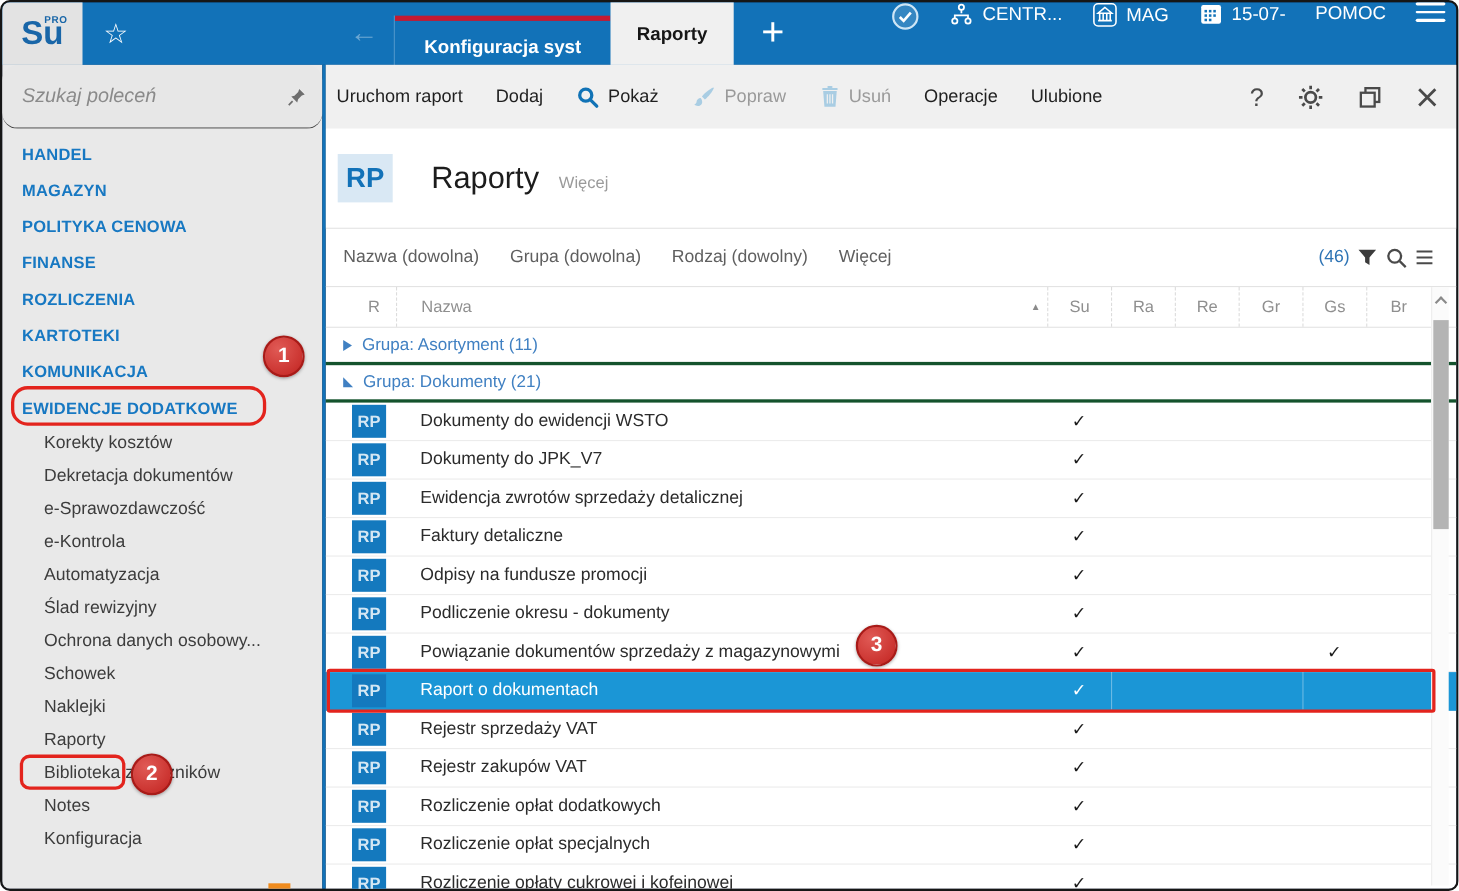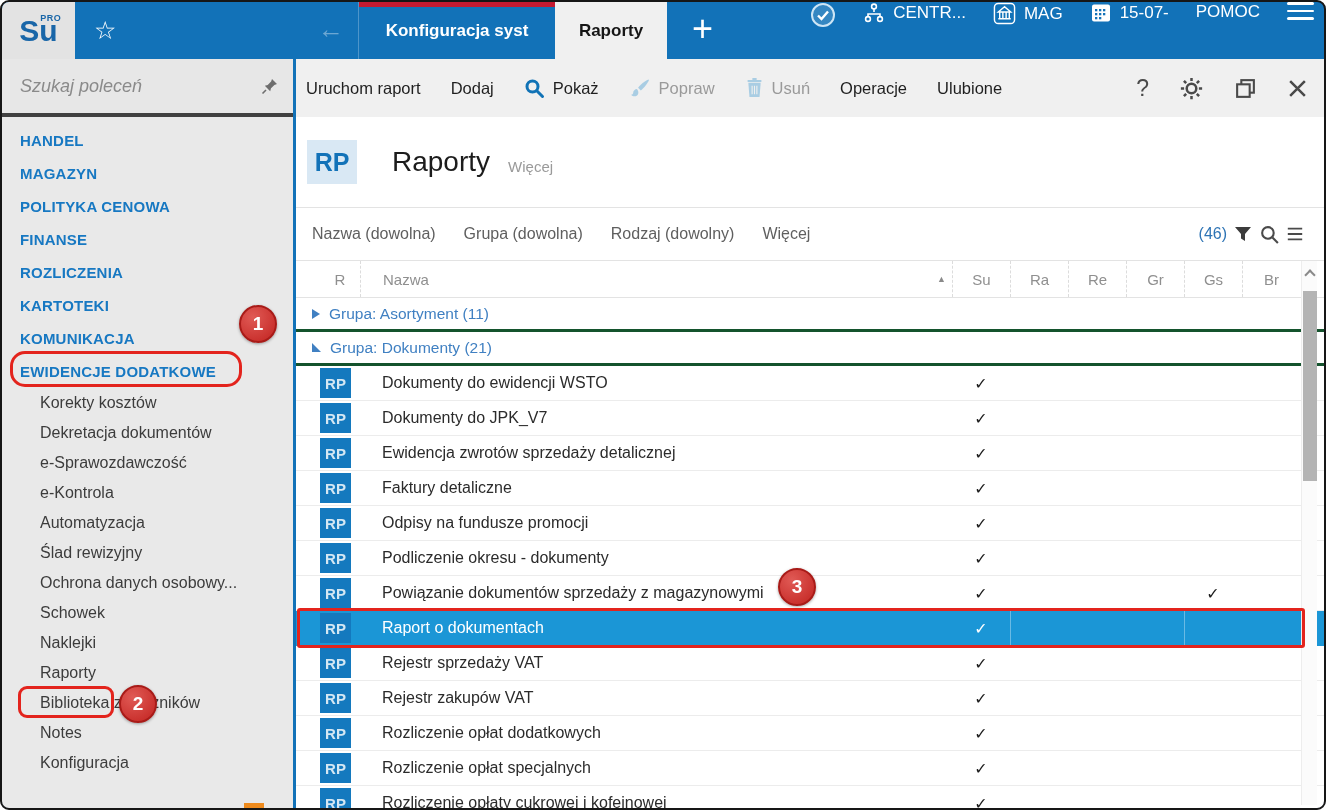--- a/index.html
+++ b/index.html
@@ -12,35 +12,35 @@
   .topbar { position:absolute; top:0; left:0; width:100%; height:57px; background:#1272b8; }
   .logo { position:absolute; left:0; top:0; width:73px; height:57px; background:#e3e3e3;
           display:flex; align-items:center; justify-content:center; }
   .logo-text { color:#1966a8; font-weight:700; font-size:30px; line-height:1; position:relative; }
   .logo-text sup { font-size:9px; font-weight:700; letter-spacing:.5px; position:absolute; top:-2px; left:21px; }
   .star { position:absolute; left:92px; top:14px; color:#fff; font-size:25px; }
   .backarrow { position:absolute; left:316px; top:12px; color:rgba(255,255,255,.38); font-size:26px; }
   .tab { position:absolute; top:0; height:57px; display:flex; align-items:center; justify-content:center;
          font-size:17px; font-weight:600; }
   .tab-config { left:356px; width:197px; color:#fff; border-left:1px solid rgba(255,255,255,.25);
-                overflow:hidden; white-space:nowrap; }
+                overflow:hidden; white-space:nowrap;margin-top:12px; }
   .tab-config::before { content:""; position:absolute; top:0; left:0; right:0; height:5px; background:#c41a31; }
   .tab-active { left:553px; width:112px; background:#f0f0f0; color:#161616; }
   .plus { position:absolute; left:690px; top:6px; color:#fff; font-size:36px; font-weight:300; }
   .topright { position:absolute; right:10px; top:0; height:57px; display:flex; align-items:flex-start; gap:27px;
               color:#fff; font-size:17px; }
   .topitem { display:flex; align-items:center; gap:8px; white-space:nowrap; }
   .ham { display:flex; flex-direction:column; gap:5px; }
   .ham span { display:block; width:27px; height:2.5px; background:#fff; border-radius:2px; }
 
   
   .sidebar { position:absolute; top:57px; left:0; width:291px; bottom:0; background:#e9e9e9; }
   .vdivider { position:absolute; top:57px; left:291px; width:3px; bottom:0; background:#1272b8; z-index:3; }
-  .search { height:58px; background:#e7e7e7; border-bottom:4px solid #404040;
-            display:flex; align-items:center; padding:0 14px 0 18px; }
+  .search { height:58px; background:#e7e7e7; border-bottom:1px solid #404040;
+            display:flex; align-items:center; padding:0 14px 0 18px;border-radius:14px; }
   .search input { flex:1; border:none; background:transparent; outline:none;
                   font-family:"Liberation Sans",sans-serif; font-style:italic; font-size:18px; color:#8a8a8a; }
   .search input::placeholder { color:#8a8a8a; font-style:italic; }
   .menu-main { padding-top:7px; }
   .mitem { height:33px; line-height:33px; padding-left:18px; color:#1778c2; font-weight:700; font-size:15px;
            letter-spacing:.2px; white-space:nowrap; }
   .sitem { height:30px; line-height:30px; padding-left:38px; color:#3c3c3c; font-size:16px; white-space:nowrap; }
 
   
   .main { position:absolute; top:57px; left:294px; right:0; bottom:0; background:#fff; }

